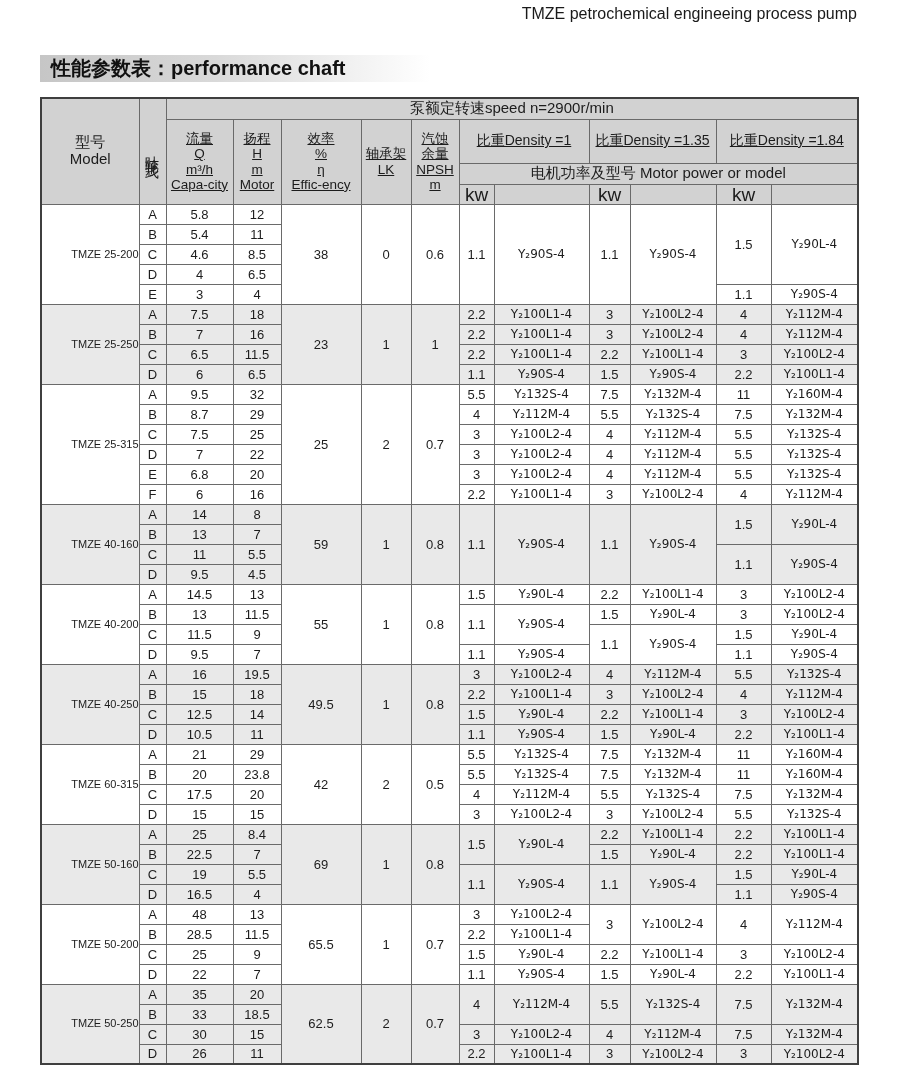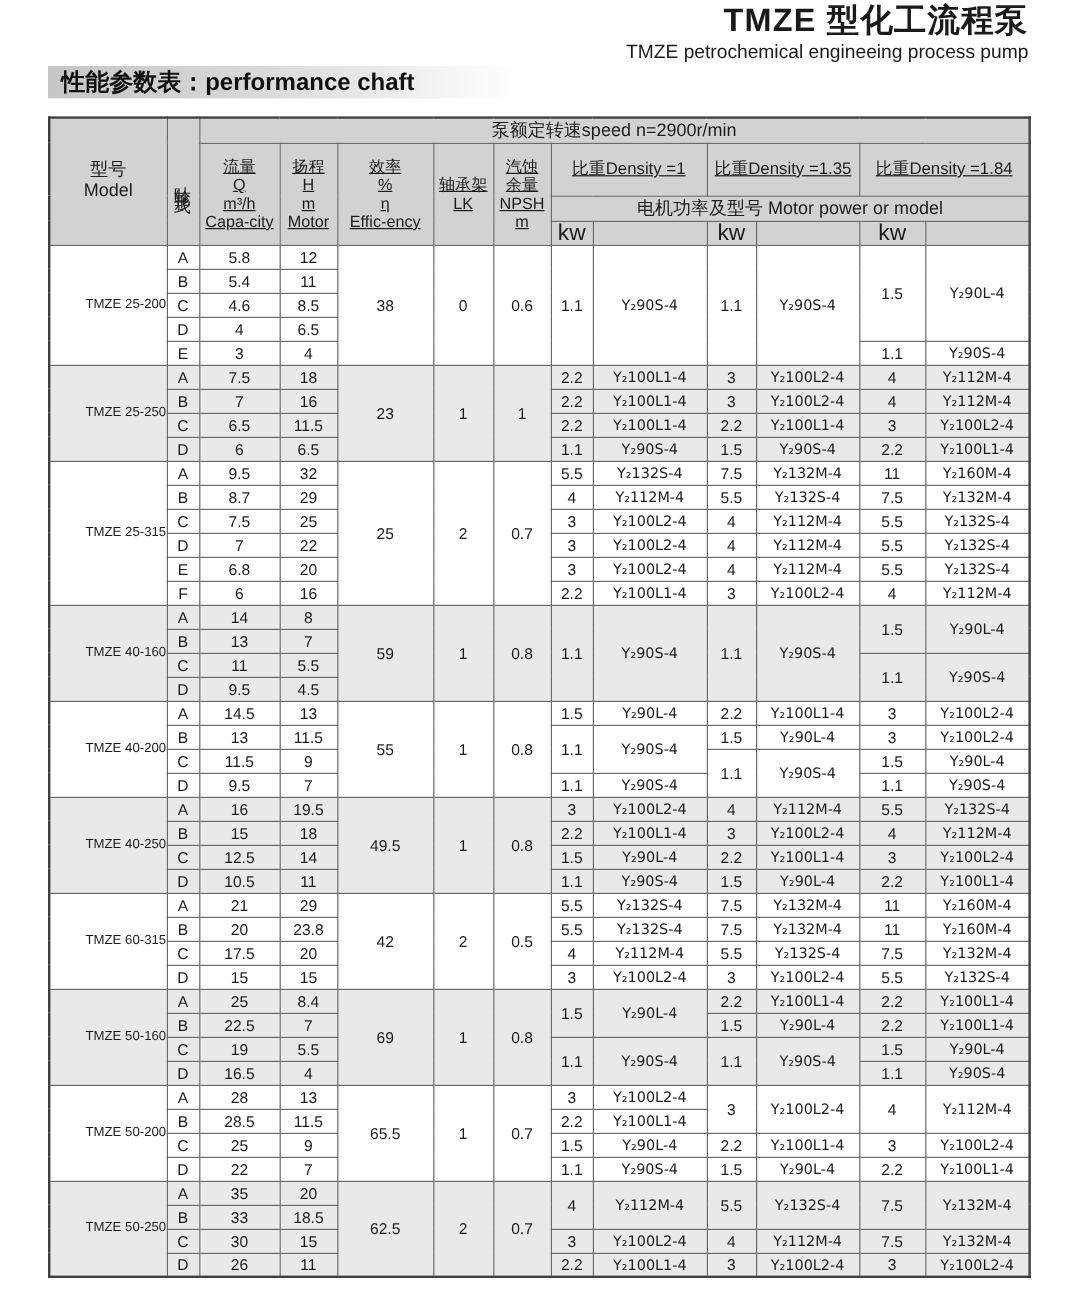--- a/index.html
+++ b/index.html
@@ -48,21 +48,20 @@
   tbody td{font-size:13px;line-height:1;background:#ffffff;}
   tbody td.model{font-size:11px;text-align:right;}
   tbody td.mcell{font-family:"DejaVu Sans",sans-serif;font-size:12px;}
   tbody tr.alt td{background:var(--row-alt);}
   tbody tr.gstart td{border-top:1.6px solid var(--border-strong);}
 </style>
 </head>
 <body>
 
 <div class="titles">
-  <div class="title-zh">TMZE 型化工流程泵</div>
   <div class="title-en">TMZE petrochemical engineeing process pump</div>
 </div>
 
 <div class="section-bar">
   <span>性能参数表：performance chaft</span>
 </div>
 
 <table>
   <colgroup>
     <col style="width:98px">
@@ -487,21 +486,21 @@
       <tr class="alt ">
         <td>D</td>
         <td>16.5</td>
         <td>4</td>
         <td>1.1</td>
         <td class="mcell">Y₂90S-4</td>
       </tr>
       <tr class="gstart">
         <td rowspan="4" class="model">TMZE 50-200</td>
         <td>A</td>
-        <td>28</td>
+        <td>48</td>
         <td>13</td>
         <td rowspan="4">65.5</td>
         <td rowspan="4">1</td>
         <td rowspan="4">0.7</td>
         <td>3</td>
         <td class="mcell">Y₂100L2-4</td>
         <td rowspan="2">3</td>
         <td rowspan="2" class="mcell">Y₂100L2-4</td>
         <td rowspan="2">4</td>
         <td rowspan="2" class="mcell">Y₂112M-4</td>

